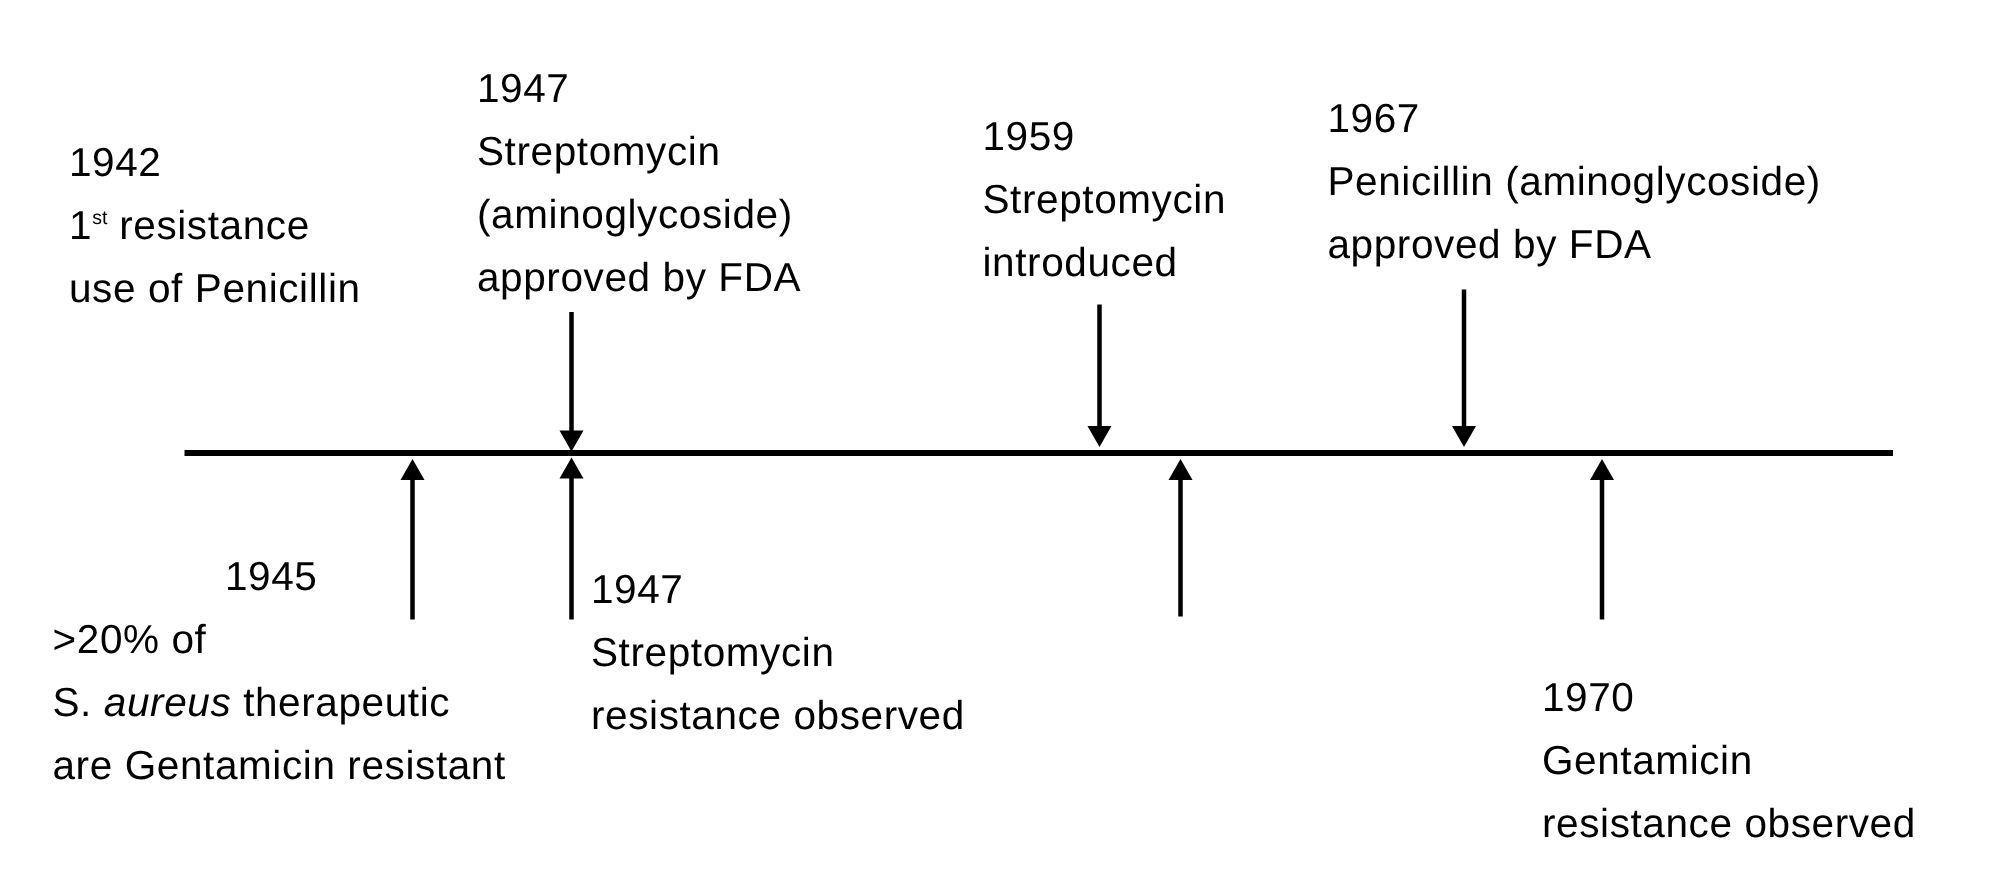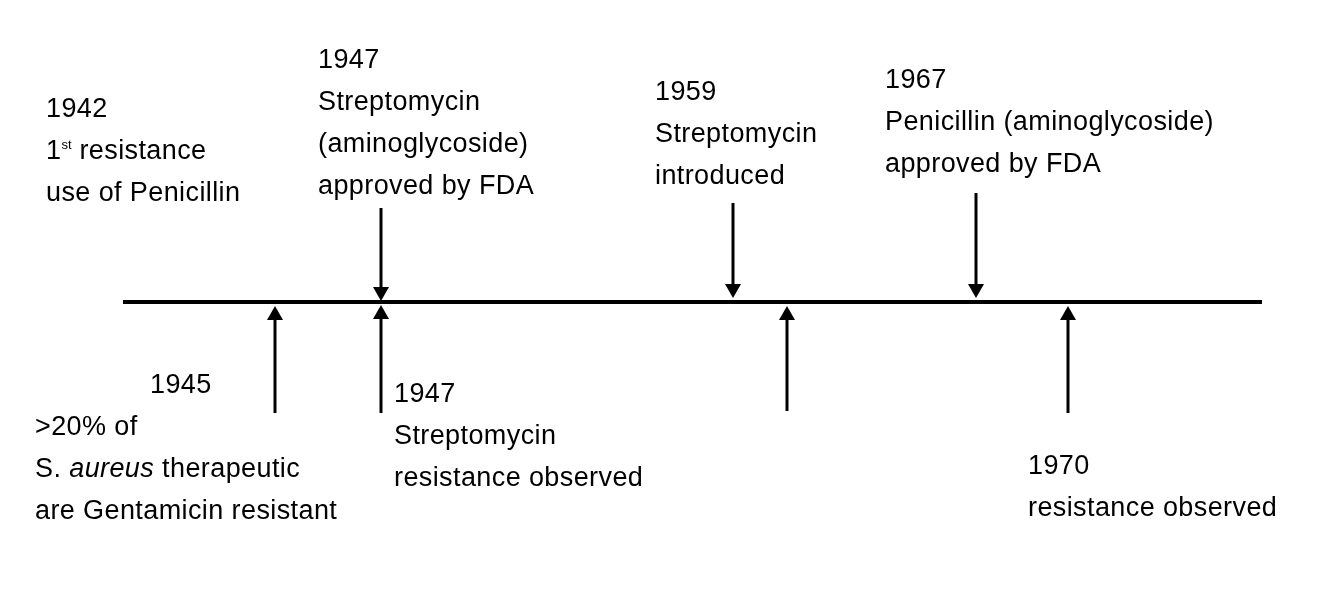--- a/index.html
+++ b/index.html
@@ -145,16 +145,17 @@
 
   <div class="event" id="ev-1947-res">
     <span class="line">1947</span>
     <span class="line">Streptomycin</span>
     <span class="line">resistance observed</span>
   </div>
 
 
   <div class="event" id="ev-1970">
     <span class="line">1970</span>
+    <span class="line">Gentamicin</span>
     <span class="line">resistance observed</span>
   </div>
 
 </div>
 
 </body></html>

